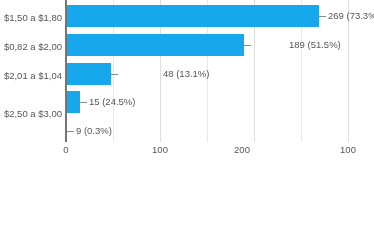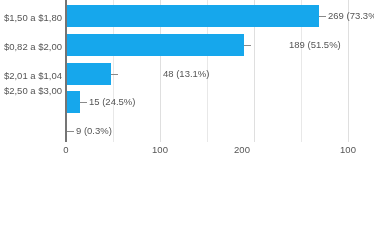--- a/index.html
+++ b/index.html
@@ -159,21 +159,21 @@
       <div class="data-label" style="left:10px; top:9px;">9 (0.3%)</div>
     </div>
   </div>
 
   <div id="axis-line"></div>
 
   <div id="cat-labels">
     <div class="cat-label" style="top:13px;">$1,50 a $1,80</div>
     <div class="cat-label" style="top:41.8px;">$0,82 a $2,00</div>
     <div class="cat-label" style="top:70.6px;">$2,01 a $1,04</div>
-    <div class="cat-label" style="top:86px;">$2,50 a $3,00</div>
+    <div class="cat-label" style="top:109px;">$2,50 a $3,00</div>
   </div>
 
   <div id="x-ticks">
     <div class="x-tick" style="left:66px;">0</div>
     <div class="x-tick" style="left:160px;">100</div>
     <div class="x-tick" style="left:242px;">200</div>
     <div class="x-tick" style="left:348px;">100</div>
   </div>
 
 </div>

